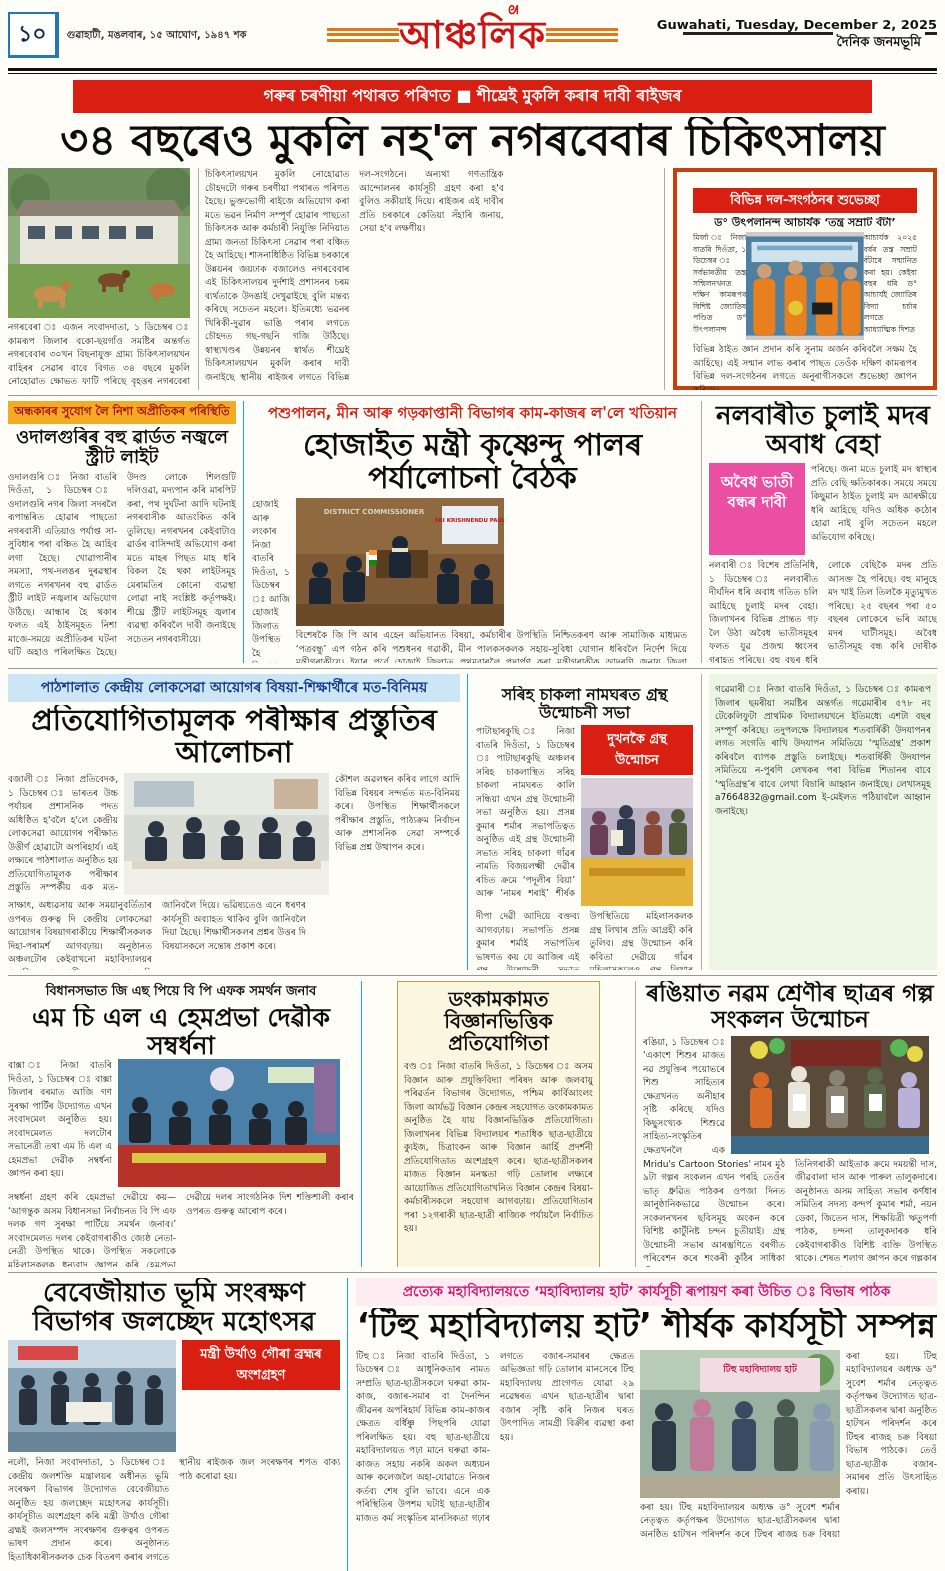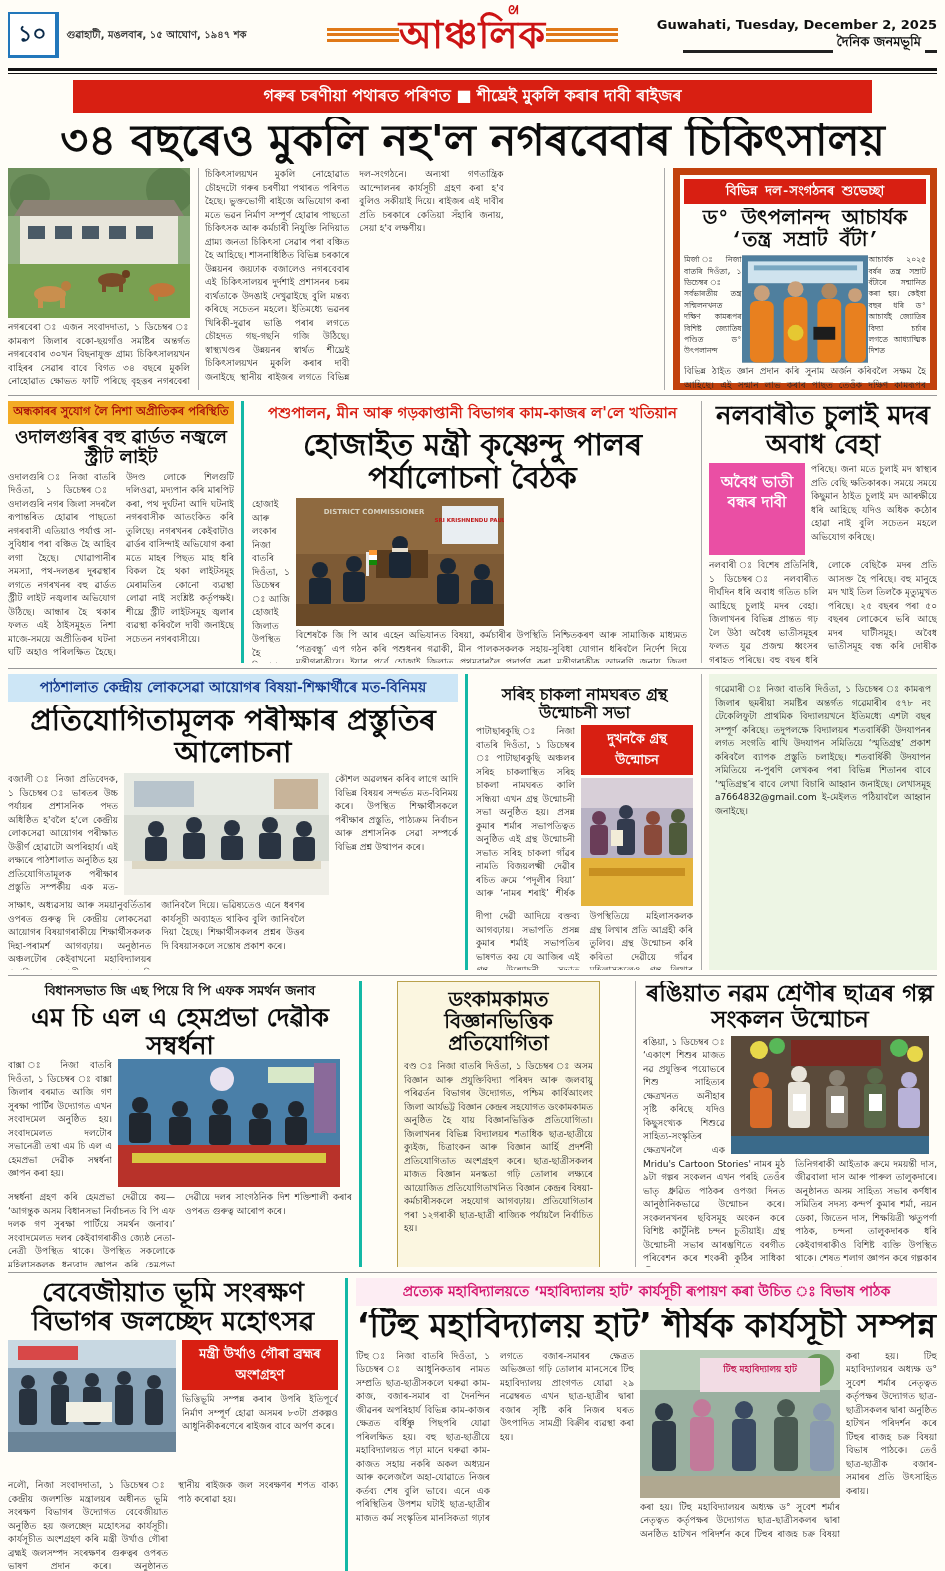--- a/index.html
+++ b/index.html
@@ -15,21 +15,21 @@
   .pagenum-box { border:2px solid #2277bb; border-right-width:4px; border-bottom-width:3px;
     font-size:22px; font-weight:800; color:#0a2a4a; padding:2px 8px; background:#fff; }
   .date-asm { font-size:10px; font-weight:600; color:#333; }
   .masthead { flex:1; display:flex; align-items:center; justify-content:center; gap:0; }
   .mast-lines { width:72px; height:14px;
     background:linear-gradient(#e07818 0 3px, transparent 3px 5.5px, #e07818 5.5px 8.5px, transparent 8.5px 11px, #e07818 11px 14px); }
   .mast-title { color:#cc1414; font-size:38px; font-weight:800; line-height:1; position:relative; letter-spacing:1px; }
   .mast-flame { position:absolute; top:-12px; right:18px; width:20px; height:12px; color:#cc1414; font-size:12px; line-height:1; }
   .head-right { width:300px; text-align:right; }
   .date-en { font-size:13px; font-weight:800; color:#111; }
-  .paper-line { display:flex; align-items:flex-end; justify-content:flex-end; gap:4px; }
+  .paper-line { display:flex; align-items:flex-start; justify-content:flex-end; gap:4px; }
   .paper-dash { height:3px; background:#222; flex:1; max-width:150px; }
   .paper-dash.short { flex:0 0 12px; }
   .paper-name { font-size:13px; font-weight:800; color:#111; }
   .double-rule { border-top:3px solid #111; border-bottom:1px solid #111; height:6px; margin:2px 0 6px 0; }
   
   .kicker-red { background:#d81f12; color:#fff; font-weight:800; text-align:center;
     font-size:16px; padding:3px 14px; width:86%; margin:0 auto 4px auto; }
   .kicker-yellow { background:#f3ab25; color:#a80f0a; font-weight:800; text-align:center; font-size:11.5px; padding:2px 4px; margin-bottom:3px; }
   .kicker-blue { background:#cde6f6; color:#15398c; font-weight:800; text-align:center; font-size:14px; padding:2px 4px; margin-bottom:3px; }
   .kicker-redtext { color:#d81f12; font-weight:800; text-align:center; font-size:15px; margin-bottom:2px; }
@@ -40,33 +40,33 @@
   .cols3 { column-count:3; column-gap:10px; column-fill:auto; }
   .photo { display:block; background:#ccc; }
   .pinkbox { background:#ea4fa4; color:#fff; font-weight:800; text-align:center; font-size:15px; line-height:1.3; padding:10px 6px; }
   .redbox { background:#d81f12; color:#fff; font-weight:800; text-align:center; font-size:13px; padding:4px 6px; }
   .rule-h { border-top:1px solid #999; margin:5px 0; }
   
   .lead-headline { font-size:43px; margin:2px 0 4px 0; }
   .lead-content { display:flex; gap:8px; height:222px; overflow:hidden; }
   .lead-left { width:182px; flex:none; }
   .lead-mid { flex:1; border-left:1px solid #aaa; border-right:1px solid #aaa; padding:0 6px; }
-  .award-box { width:264px; flex:none; border:7px solid #c2410c; padding:4px; background:#fffef9;font-family:Liberation Mono, monospace; }
+  .award-box { width:264px; flex:none; border:4px solid #c2410c; padding:16px; background:#fffef9; }
   .award-box .kicker-red { width:100%; font-size:13px; padding:2px 4px; }
-  .award-hl { font-size:20px; margin:2px 0 3px 0; }
+  .award-hl { font-size:11px; margin:2px 0 3px 0; }
   .award-mid { display:flex; gap:0; }
   .award-mid .body { font-size:7.6px; }
   
   .band { display:grid; gap:8px; overflow:hidden; }
   .band2 { grid-template-columns:236px 1fr 236px; height:262px; }
   .band3 { grid-template-columns:460px 1fr 236px; height:296px; }
   .band4 { grid-template-columns:354px 1fr 302px; height:286px;gap:35px; }
   .band5 { grid-template-columns:340px 1fr; height:302px; }
   .vrule-l { border-left:1px solid #aaa; padding-left:7px; }
-  .vrule-r { border-right:3px solid #14b8a6; padding-right:7px; }
+  .vrule-r { border-right:1px solid #14b8a6; padding-right:7px; }
   .flexrow { display:flex; gap:6px; }
   .smriti-box { background:#edf5e4; padding:4px 6px; height:100%; }
   .dongka-box { background:#fbf6e0; border:1px solid #b9a14c; padding:6px; height:100%; }
   .photoban { font-weight:700; }
 </style>
 </head>
 <body>
 
 <div class="page">
 
@@ -395,21 +395,20 @@
             <circle cx="116" cy="38" r="7"></circle>
               <rect x="107" y="45" width="18" height="40" rx="4"></rect>
             <circle cx="146" cy="42" r="7"></circle>
               <rect x="137" y="49" width="18" height="36" rx="4"></rect>
           </g>
           <rect x="58" y="62" width="46" height="20" fill="#f2f0e4"></rect>
           <rect y="92" width="168" height="20" fill="#6a8498"></rect>
         </svg>
         <div style="flex:1;">
           <div class="redbox">মন্ত্ৰী উৰ্খাও গৌৰা ব্ৰহ্মৰ অংশগ্ৰহণ</div>
-          <p class="body" style="margin-top:3px;height:82px;">ভিত্তিভূমি সম্পন্ন কৰাৰ উপৰি ইতিপূৰ্বে নিৰ্মাণ সম্পূৰ্ণ হোৱা অসমৰ ৮৩টা প্ৰকল্পও আধুনিকীকৰণেৰে ৰাইজৰ বাবে অৰ্পণ কৰে।</p>
         </div>
       </div>
       <p class="body cols2" style="margin-top:4px;height:118px;">নলৌ, নিজা সংবাদদাতা, ১ ডিচেম্বৰ ঃ কেন্দ্ৰীয় জলশক্তি মন্ত্ৰালয়ৰ অধীনত ভূমি সংৰক্ষণ বিভাগৰ উদ্যোগত বেবেজীয়াত অনুষ্ঠিত হয় জলচ্ছেদ মহোৎসৱ কাৰ্যসূচী। কাৰ্যসূচীত অংশগ্ৰহণ কৰি মন্ত্ৰী উৰ্খাও গৌৰা ব্ৰহ্মই জলসম্পদ সংৰক্ষণৰ গুৰুত্বৰ ওপৰত ভাষণ প্ৰদান কৰে। অনুষ্ঠানত হিতাধিকাৰীসকলক চেক বিতৰণ কৰাৰ লগতে স্থানীয় ৰাইজক জল সংৰক্ষণৰ শপত বাক্য পাঠ কৰোৱা হয়।</p>
     </section>
 
     <section>
       <div class="kicker-magenta">প্ৰত্যেক মহাবিদ্যালয়তে ‘মহাবিদ্যালয় হাট’ কাৰ্যসূচী ৰূপায়ণ কৰা উচিত ঃ বিভাষ পাঠক</div>
       <h2 class="hl" style="font-size:33px;">‘টিহু মহাবিদ্যালয় হাট’ শীৰ্ষক কাৰ্যসূচী সম্পন্ন</h2>
       <div class="flexrow" style="margin-top:5px;">
         <p class="body cols2" style="width:278px;height:188px;">টিহু ঃ নিজা বাতৰি দিওঁতা, ১ ডিচেম্বৰ ঃ আধুনিকতাৰ নামত সম্প্ৰতি ছাত্ৰ-ছাত্ৰীসকলে ঘৰুৱা কাম-কাজ, বজাৰ-সমাৰ বা দৈনন্দিন জীৱনৰ অপৰিহাৰ্য বিভিন্ন কাম-কাজৰ ক্ষেত্ৰত বৰ্ধিষ্ণু পিছপৰি যোৱা পৰিলক্ষিত হয়। বহু ছাত্ৰ-ছাত্ৰীয়ে মহাবিদ্যালয়ত পঢ়া মানে ঘৰুৱা কাম-কাজত সহায় নকৰি অকল অধ্যয়ন আৰু কলেজলৈ অহা-যোৱাতে নিজৰ কৰ্তব্য শেষ বুলি ভাবে। এনে এক পৰিস্থিতিৰ উপশম ঘটাই ছাত্ৰ-ছাত্ৰীৰ মাজত কৰ্ম সংস্কৃতিৰ মানসিকতা গঢ়াৰ লগতে বজাৰ-সমাৰৰ ক্ষেত্ৰত অভিজ্ঞতা গঢ়ি তোলাৰ মানসেৰে টিহু মহাবিদ্যালয় প্ৰাংগণত যোৱা ২৯ নৱেম্বৰত এখন ছাত্ৰ-ছাত্ৰীৰ দ্বাৰা বজাৰ সৃষ্টি কৰি নিজৰ ঘৰত উৎপাদিত সামগ্ৰী বিক্ৰীৰ ব্যৱস্থা কৰা হয়।</p>

